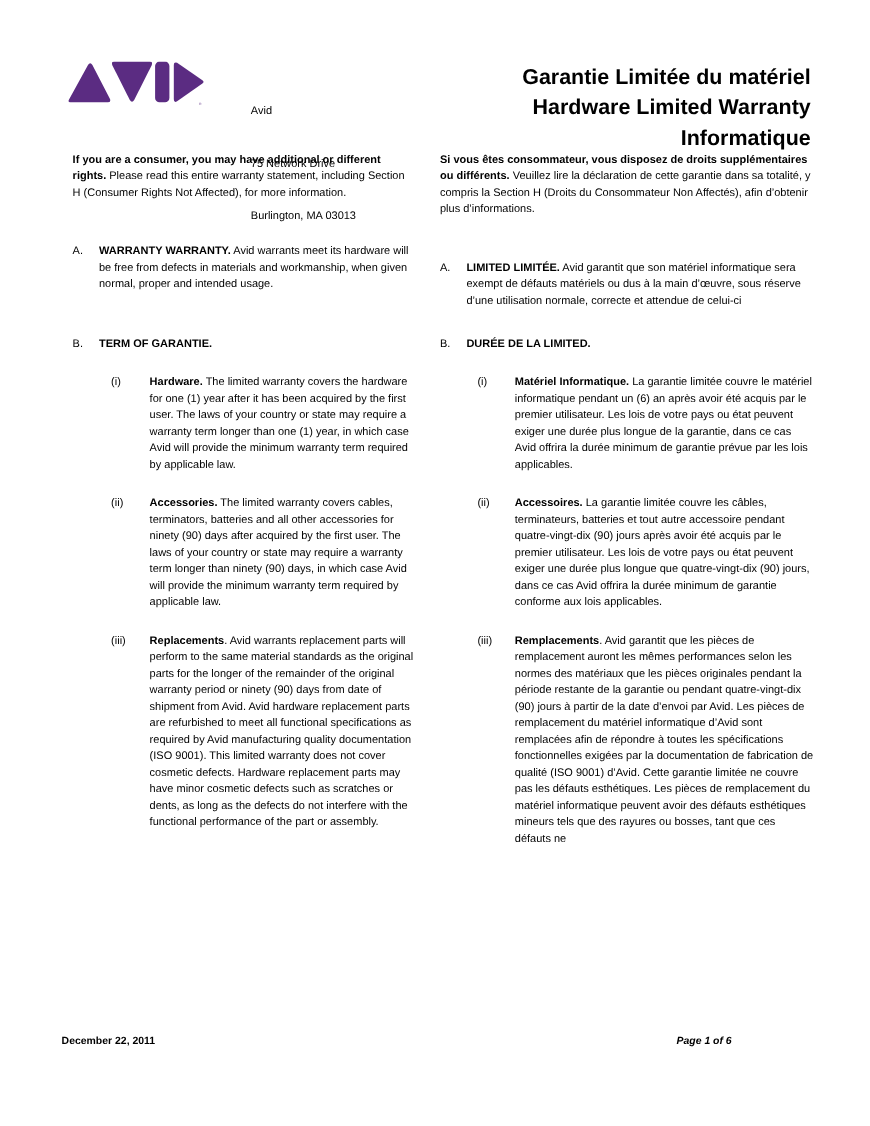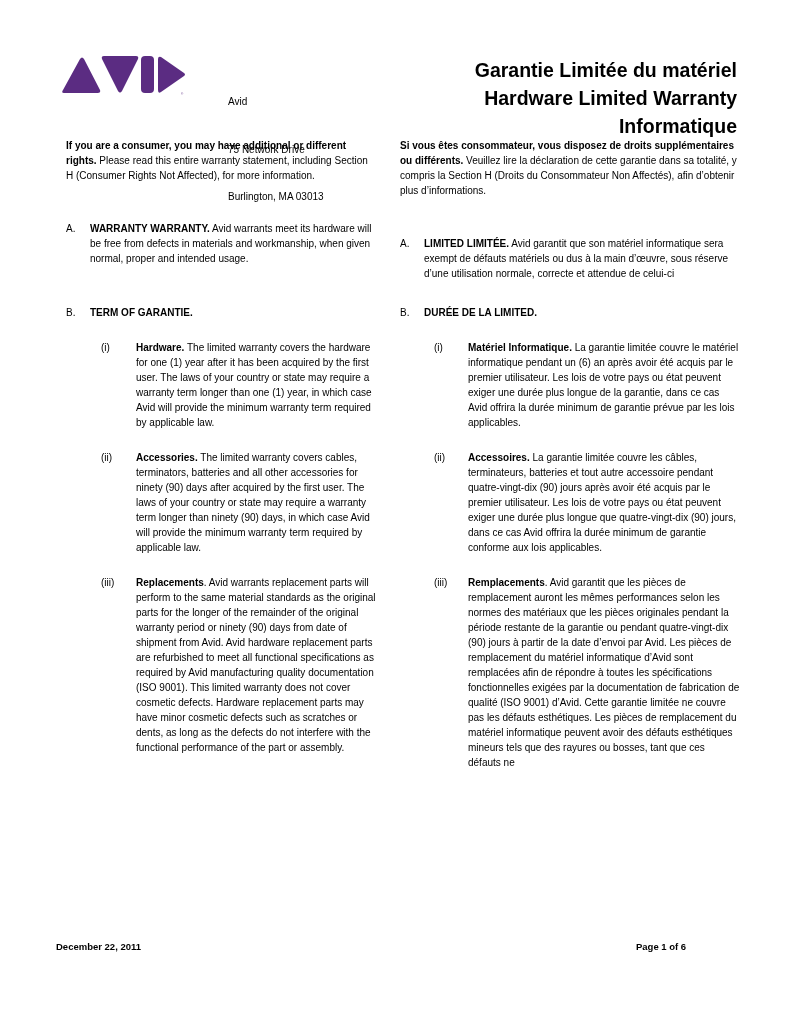--- a/index.html
+++ b/index.html
@@ -25,21 +25,21 @@
   .sub { position: relative; padding-left: 70px; margin: 0 0 20px 0; }
   .sub .num { position: absolute; left: 35px; top: 0; }
   b { font-weight: bold; }
   .right .sub { padding-left: 68px; }
   .right .sub .num { left: 34px; }
   .footer {
     position: absolute; top: 941px; font-size: 9.5px; font-weight: bold;
     font-family: "Liberation Sans", sans-serif;
   }
   .footer.date { left: 56px; }
-  .footer.page { left: 636px; }
+  .footer.page { left: 615px; font-style: italic; }
 </style>
 </head>
 <body>
 
 <svg class="logo" viewBox="0 0 124 40">
   <g fill="#5b2c82">
     <path d="M18 3 Q20 0 22 3 L38 34 Q39 37 36 37 L2 37 Q-1 37 1 34 Z"></path>
     <path d="M40 3 Q39 0 42 0 L74 0 Q77 0 76 3 L60 35 Q58 38 56 35 Z"></path>
     <rect x="79" y="0" width="13" height="37" rx="4"></rect>
     <path d="M96 3 Q96 0 99 1 L122 17 Q124 18.5 122 20 L99 36 Q96 38 96 34 Z"></path>

